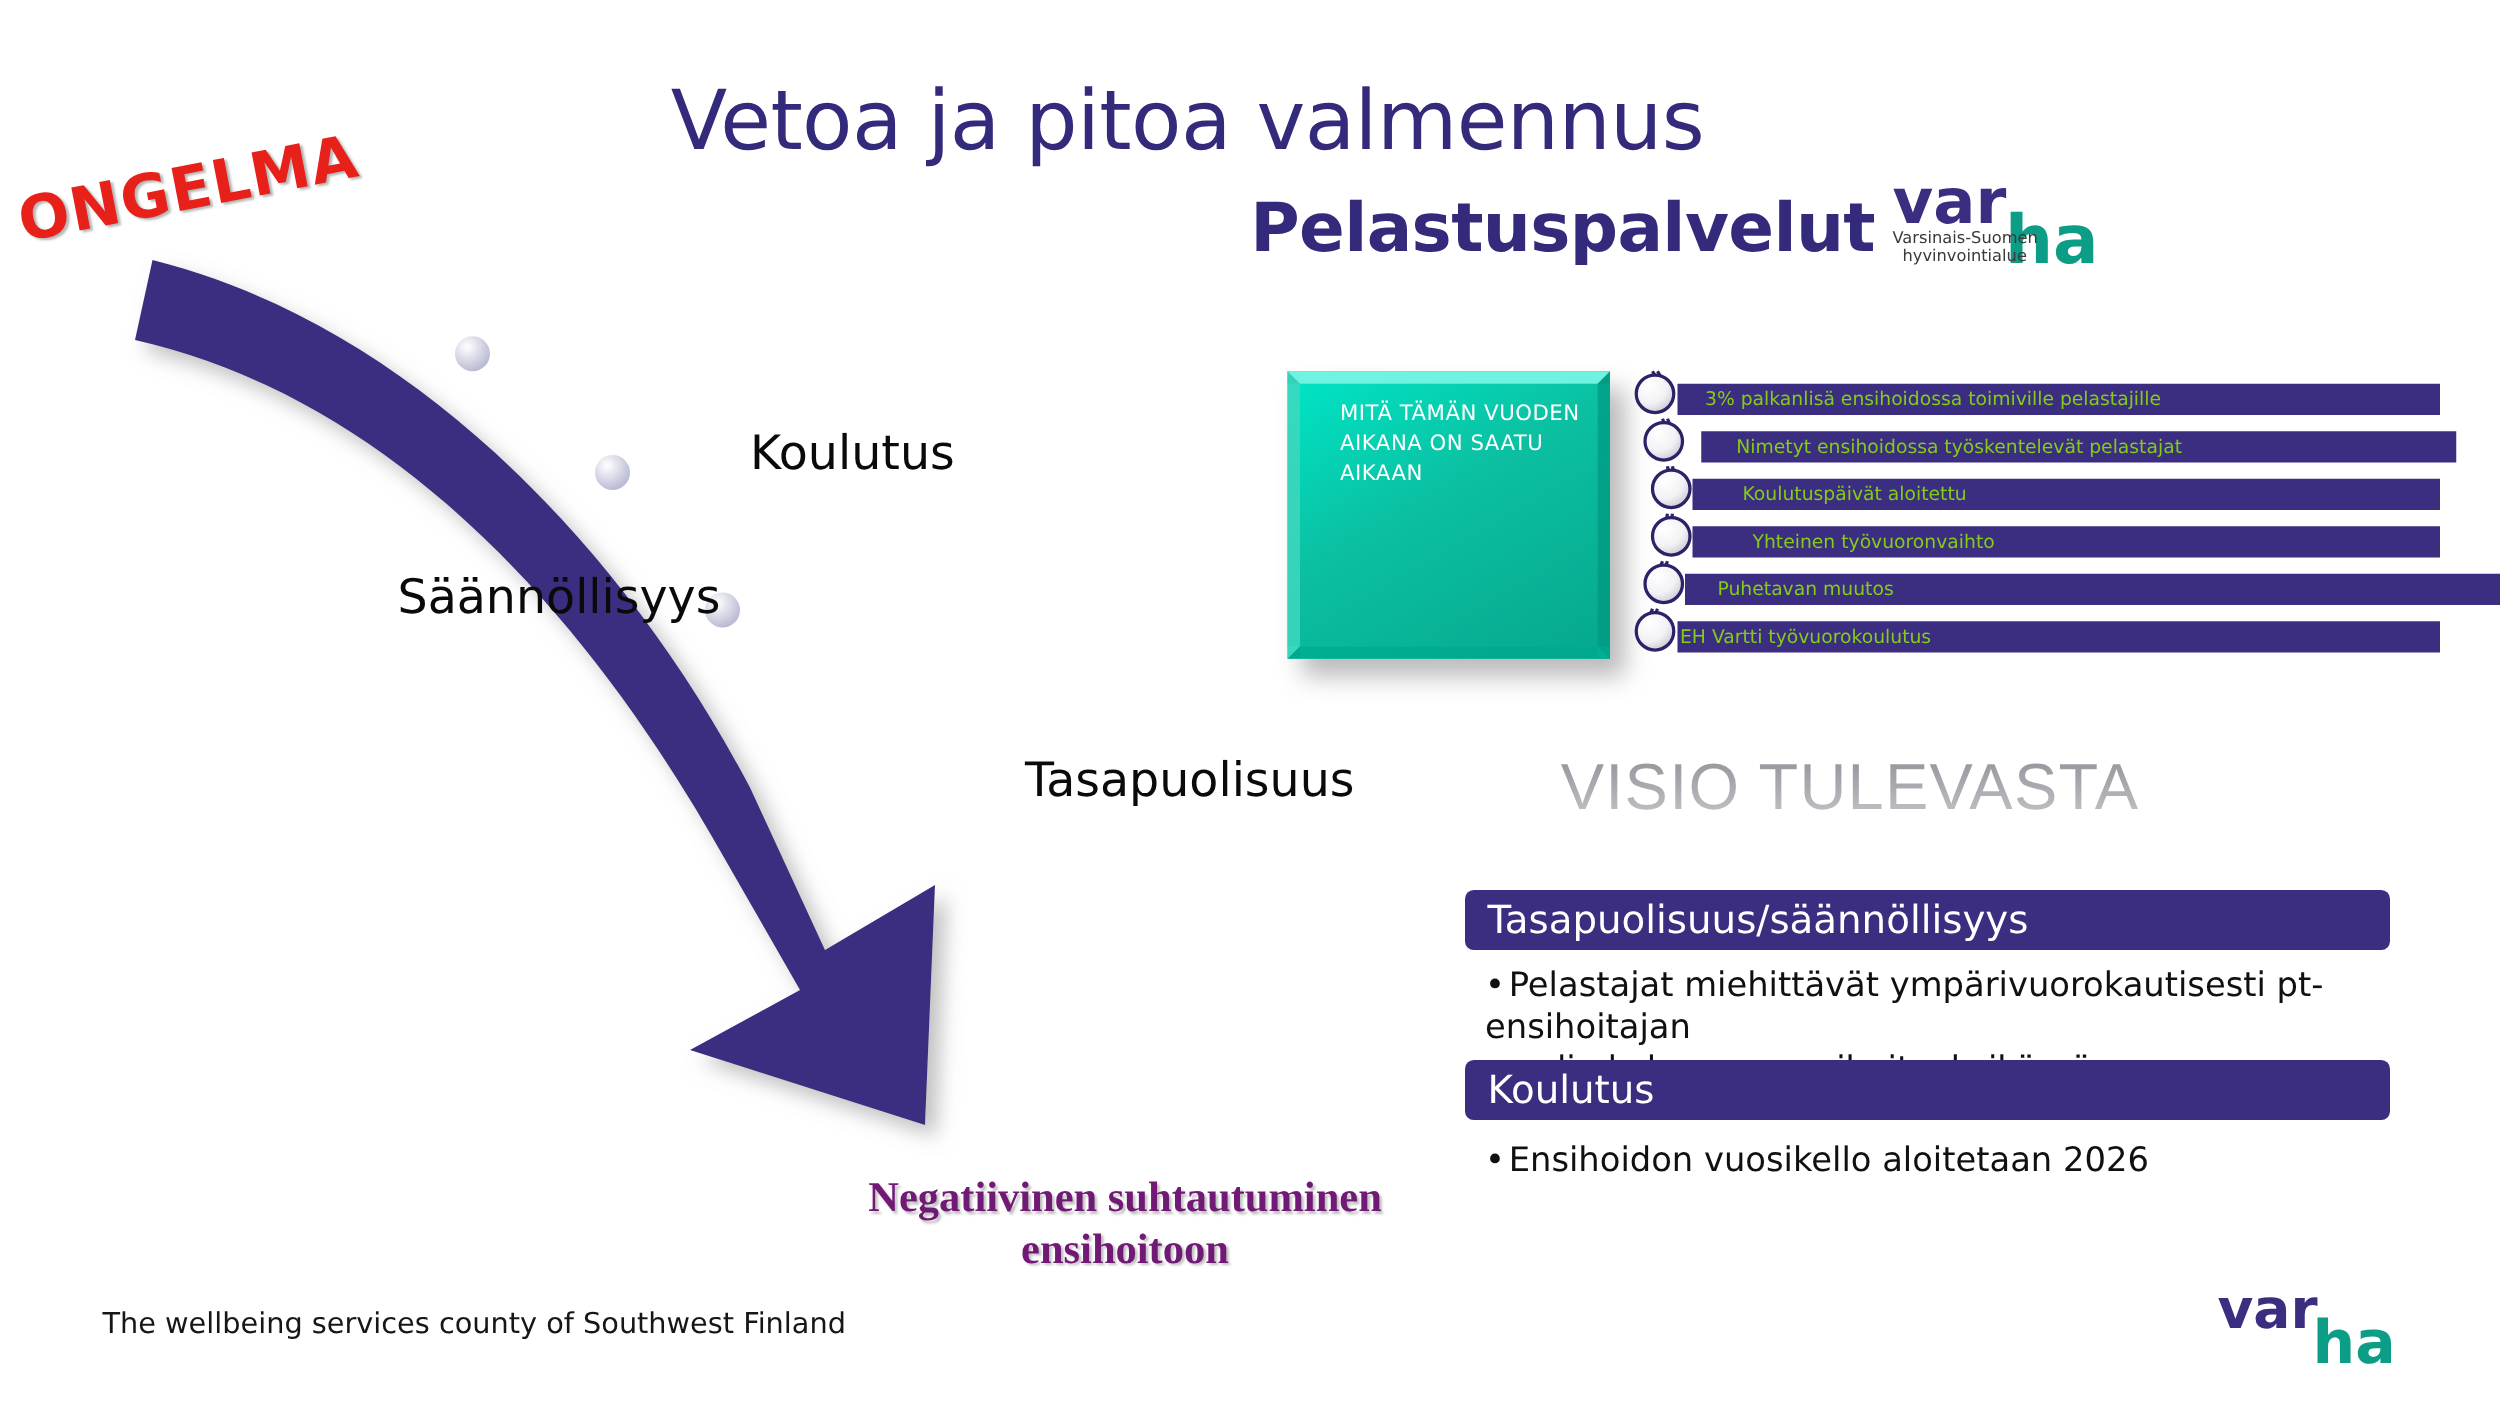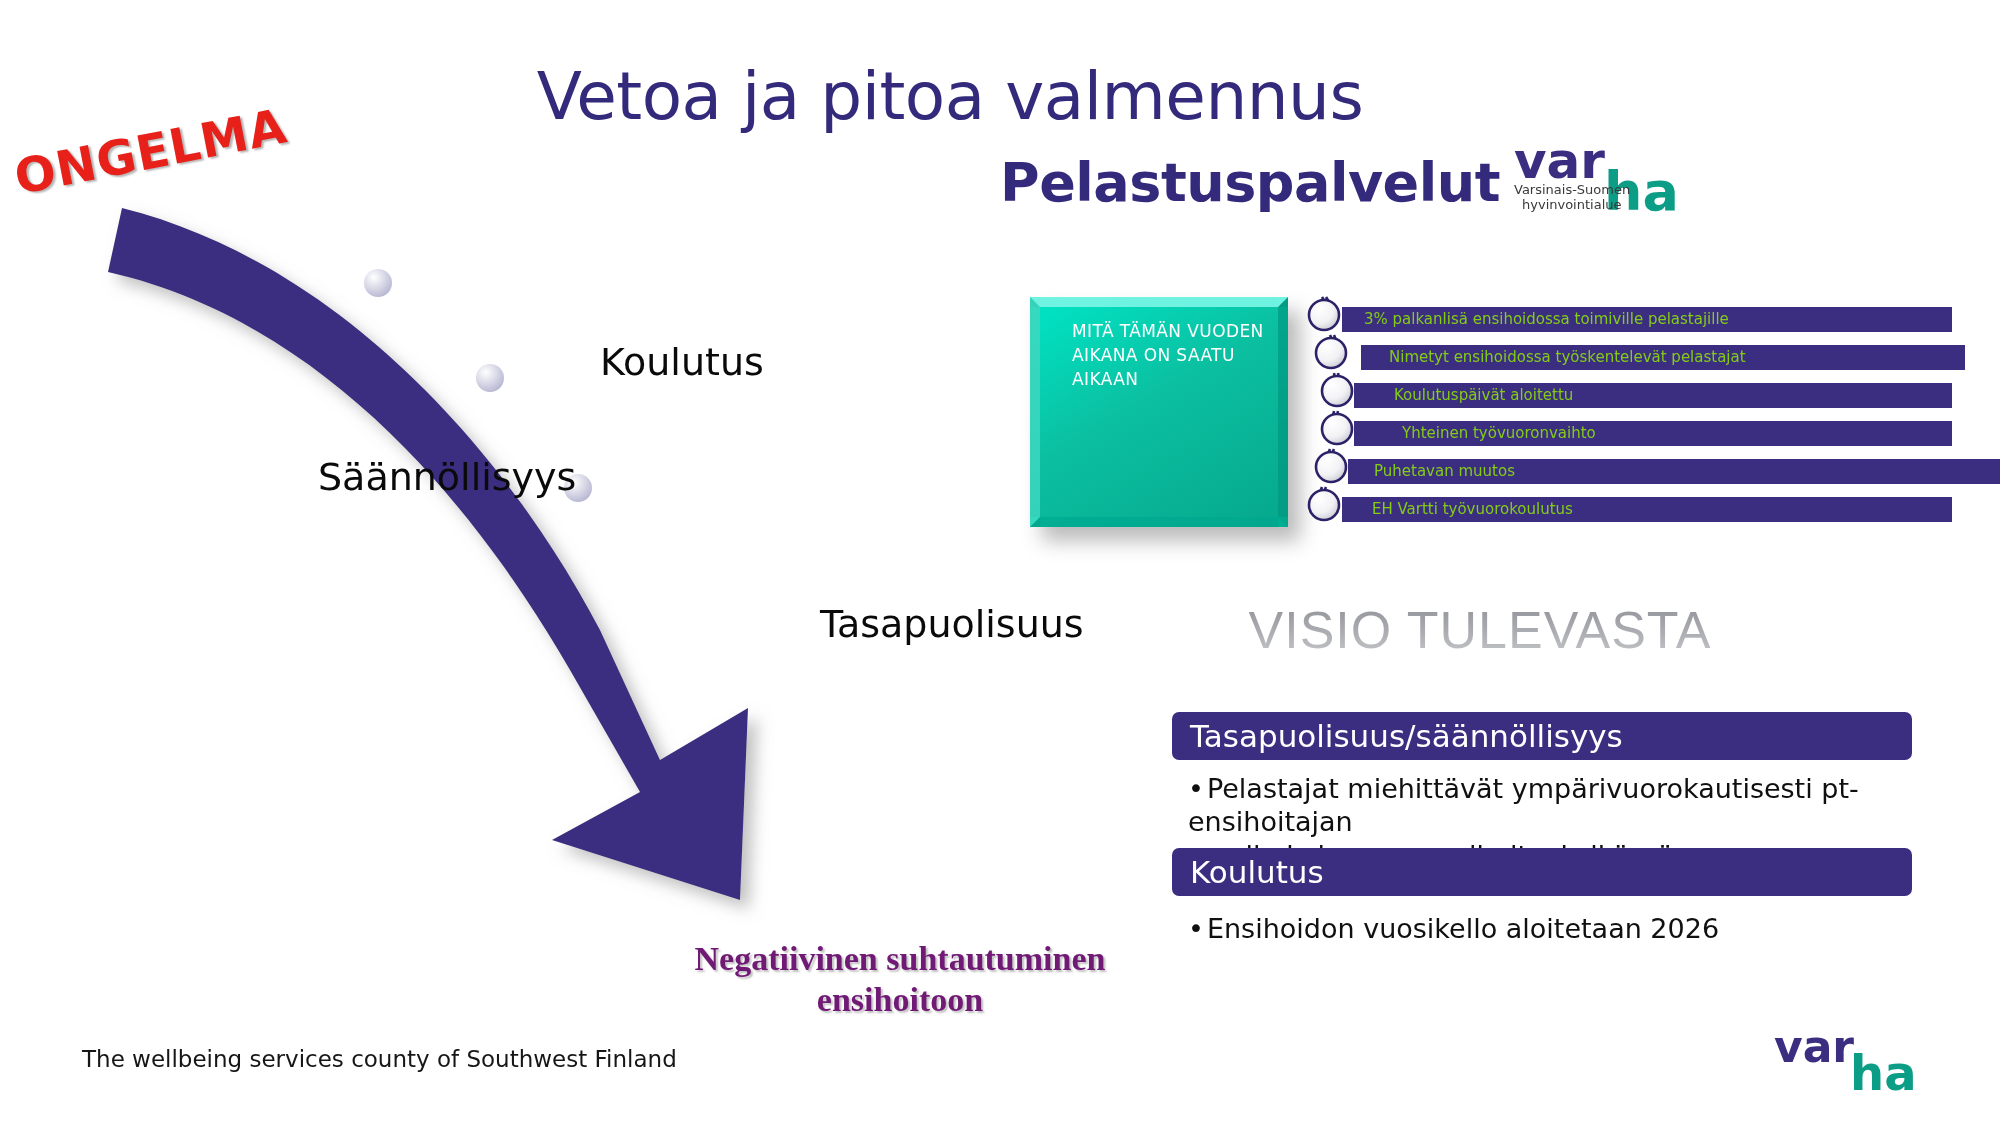--- a/index.html
+++ b/index.html
@@ -305,21 +305,21 @@
     </div>
     <div class="chain-row" style="left:54px;  top:88px;  width:598px; padding-left:40px;">
       <span>Koulutuspäivät aloitettu</span>
     </div>
     <div class="chain-row" style="left:54px;  top:126px; width:598px; padding-left:48px;">
       <span>Yhteinen työvuoronvaihto</span>
     </div>
     <div class="chain-row" style="left:48px;  top:164px; width:695px; padding-left:26px;">
       <span>Puhetavan muutos</span>
     </div>
-    <div class="chain-row" style="left:42px;  top:202px; width:610px; padding-left:30px;">
+    <div class="chain-row" style="left:42px;  top:202px; width:610px; padding-left:2px;">
       <span>EH Vartti työvuorokoulutus</span>
     </div>
 
     <svg class="chain-svg" viewBox="0 0 70 260">
       <defs>
         <radialGradient id="chaing" cx="34%" cy="28%" r="78%">
           <stop offset="0%" stop-color="#ffffff"></stop>
           <stop offset="62%" stop-color="#f2f2f5"></stop>
           <stop offset="100%" stop-color="#c9c9d4"></stop>
         </radialGradient>

